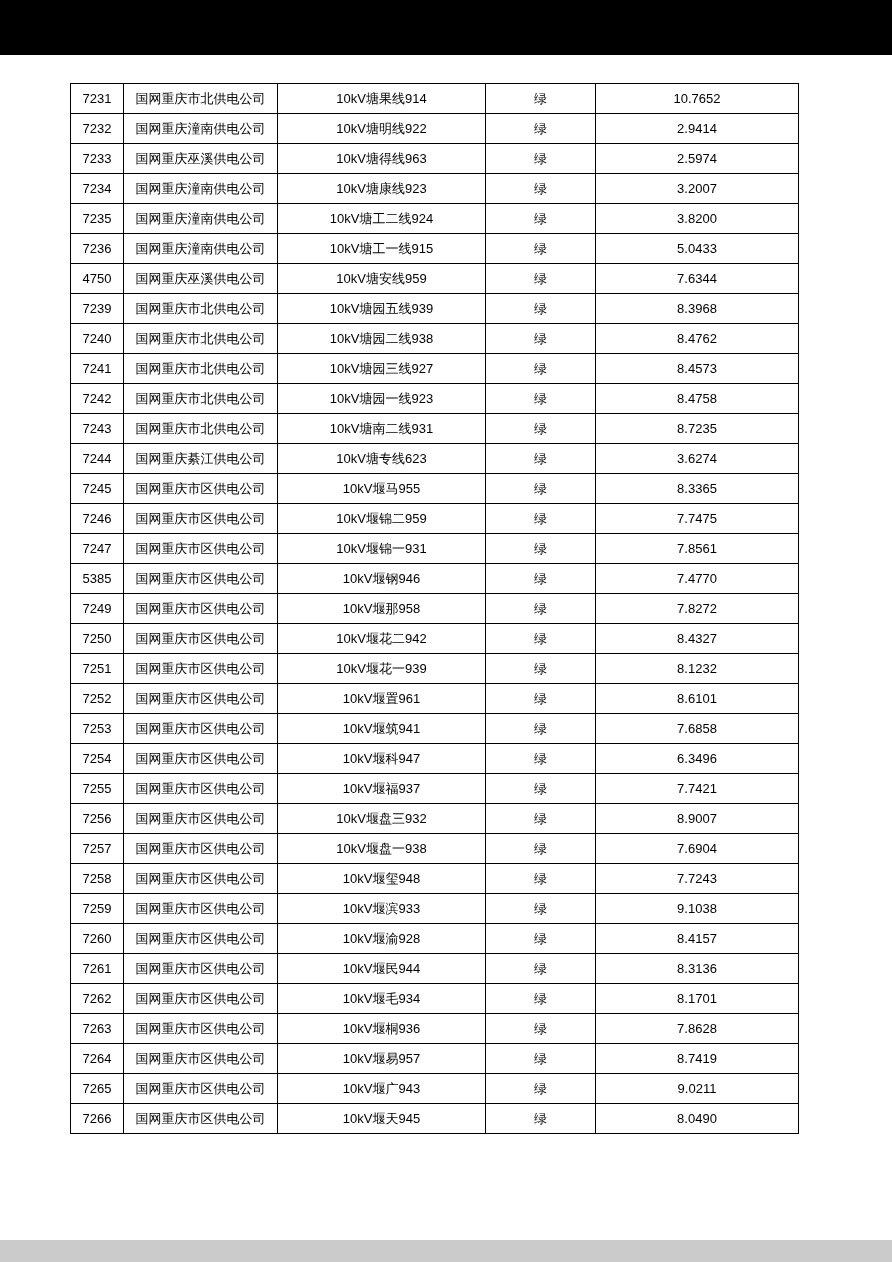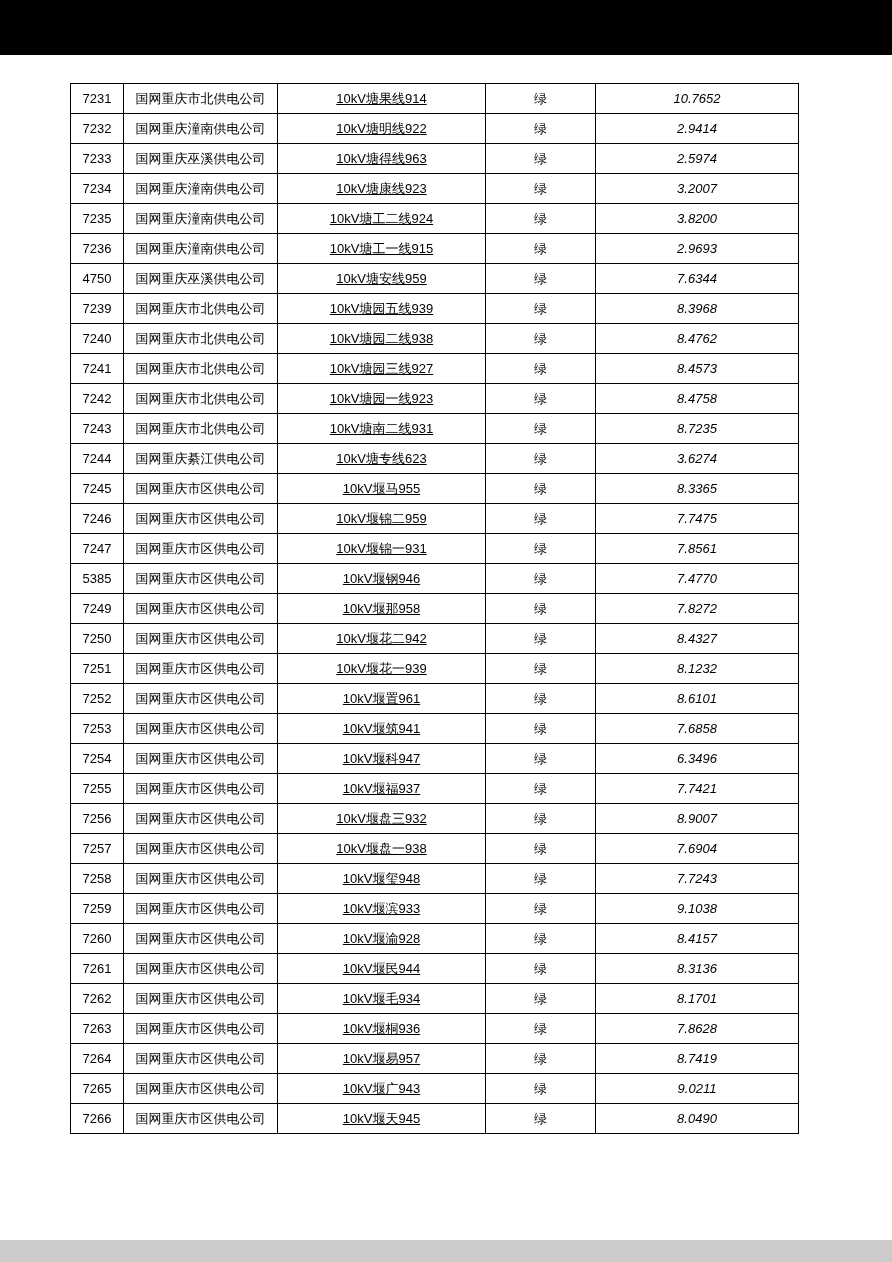--- a/index.html
+++ b/index.html
@@ -53,23 +53,23 @@
     padding: 0 4px;
     text-align: center;
     vertical-align: middle;
     font-size: 13px;
     line-height: 1;
     white-space: nowrap;
     overflow: hidden;
   }
   .c-id      { width: 53px;  }
   .c-company { width: 154px; font-weight: normal; font-size: 12.5px; }
-  .c-line    { width: 208px; text-decoration: underline; }
+  .c-line    { width: 208px; }
   .c-status  { width: 110px; }
-  .c-value   { width: 203px; font-style: italic; }
+  .c-value   { width: 203px; }
 </style>
 </head>
 <body>
 
 <div class="top-bar"></div>
 
 <div class="page">
   <table class="data-table">
     <colgroup>
       <col class="c-id">
@@ -117,21 +117,21 @@
     <td class="c-line">10kV塘工二线924</td>
     <td class="c-status">绿</td>
     <td class="c-value">3.8200</td>
   </tr>
 
   <tr>
     <td class="c-id">7236</td>
     <td class="c-company">国网重庆潼南供电公司</td>
     <td class="c-line">10kV塘工一线915</td>
     <td class="c-status">绿</td>
-    <td class="c-value">2.9693</td>
+    <td class="c-value">5.0433</td>
   </tr>
 
   <tr>
     <td class="c-id">4750</td>
     <td class="c-company">国网重庆巫溪供电公司</td>
     <td class="c-line">10kV塘安线959</td>
     <td class="c-status">绿</td>
     <td class="c-value">7.6344</td>
   </tr>
 

